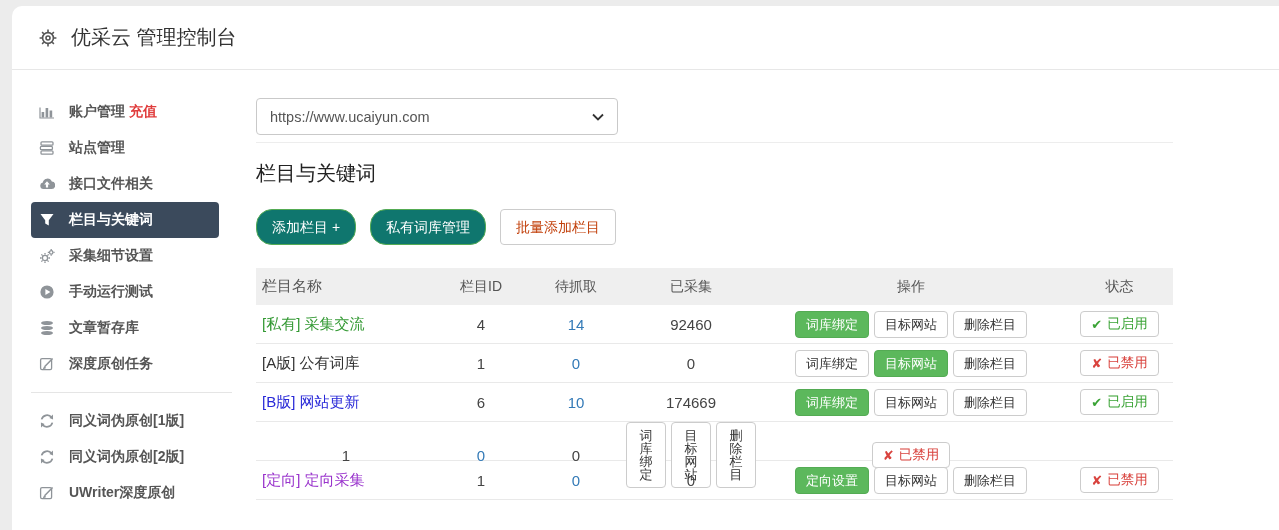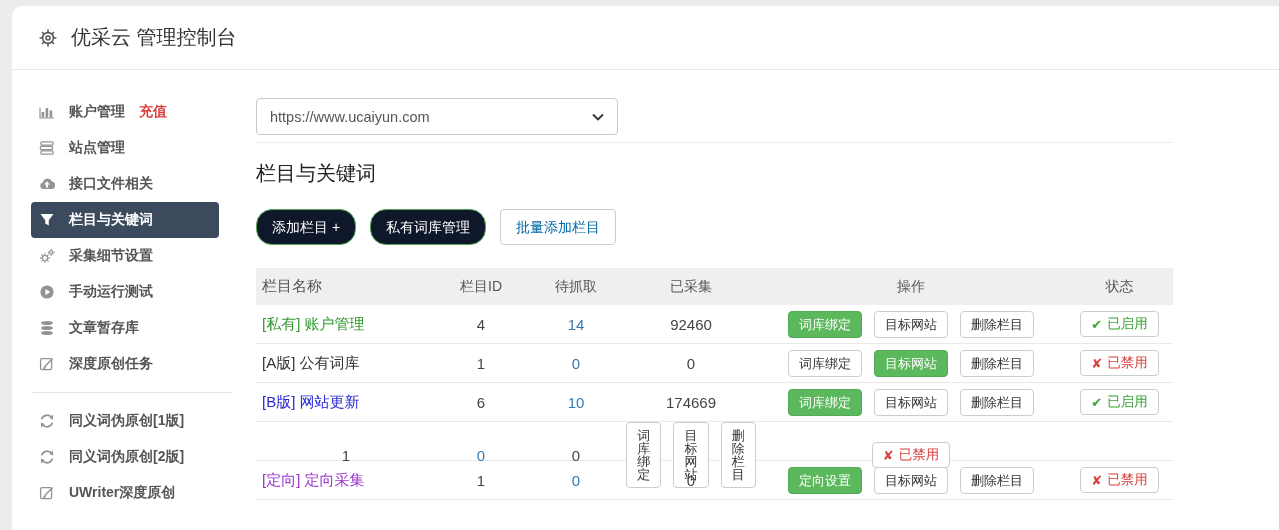--- a/index.html
+++ b/index.html
@@ -21,52 +21,52 @@
 
   
   .side-item { width:188px; height:36px; display:flex; align-items:center;
     padding-left:7px; border-radius:4px; cursor:pointer; color:#555; font-size:14px; }
   .side-item .side-icon { width:18px; height:18px; display:inline-flex; align-items:center;
     justify-content:center; color:#8f9499; flex:none; }
   .side-item .side-icon svg { width:16px; height:16px; }
   .side-item .side-label { margin-left:13px; white-space:nowrap; }
   .side-item.active { background:#3b4a5c; color:#fff; }
   .side-item.active .side-icon { color:#fff; }
-  .side-badge { color:#e03c3c; margin-left:14px; font-size:14px; }
+  .side-badge { color:#e03c3c; margin-left:4px; font-size:14px; }
   .side-divider { border:none; border-top:1px solid #e5e5e5; margin:10px 24px 10px 0; }
 
   
   .selector-row { padding-bottom:7px; border-bottom:1px solid #ededed; }
   .site-select { width:362px; height:37px; border:1px solid #c9c9c9; border-radius:4px;
     display:flex; align-items:center; padding:0 13px; font-size:14.5px; color:#555;
     cursor:pointer; background:#fff;gap:20px; }
   .site-select .sel-text { flex:1; }
   .site-select svg { width:12px; height:8px; color:#333; }
 
   .page-title { margin-top:17px; font-size:20px; color:#222; }
 
   
   .toolbar { margin-top:22px; display:flex; gap:14px; }
   .btn { font-size:14px; border-radius:4px; cursor:pointer; line-height:1;
     padding:10px 15px; border:1px solid transparent;
     font-family:"Liberation Sans","DejaVu Sans",sans-serif; }
-  .btn-green { background:#0f172a; color:#fff; border-color:#54ab54;border-radius:16px; }
-  .btn-white { background:#fff; color:#0369a1; border-color:#ccc; }
+  .btn-green { background:#0f766e; color:#fff; border-color:#54ab54;border-radius:16px; }
+  .btn-white { background:#fff; color:#c2410c; border-color:#ccc; }
 
   
   .table { margin-top:23px; width:917px; font-size:14px; }
   .trow, .thead { display:grid; grid-template-columns:180px 90px 100px 130px 310px 107px;
     align-items:center; }
   .thead { background:#efefef; height:37px; color:#555; }
   .trow { height:39px; border-bottom:1px solid #e9e9e9; color:#444; font-size:15px; }
   .cell { text-align:center; }
   .cell.name, .hcell.name { text-align:left; padding-left:6px; }
   .cell.name { font-size:15px; cursor:pointer; }
   .pending { color:#337ab7; text-decoration:none; cursor:pointer; }
-  .actions { display:flex; justify-content:center; gap:12px; }
+  .actions { display:flex; justify-content:center; gap:5px; }
   .abtn { font-size:13px; padding:6px 10px; border-radius:4px; cursor:pointer;
     border:1px solid #ccc; background:#fff; color:#333; line-height:1;
     font-family:"Liberation Sans","DejaVu Sans",sans-serif; }
   .abtn.green { background:#5cb85c; border-color:#54ab54; color:#fff; }
   .status-badge { display:inline-flex; align-items:center; gap:5px; background:#fff;
     border:1px solid #ccc; border-radius:4px; padding:5px 10px; font-size:13.5px;
     cursor:pointer; line-height:1; }
   .status-badge.on { color:#3aa335; }
   .status-badge.off { color:#d9433e; }
   .status-badge .sicon { font-weight:bold; font-size:13px; }
@@ -239,21 +239,21 @@
         <div class="thead" id="thead">
             <div class="cell hcell name">栏目名称</div>
             <div class="cell hcell ">栏目ID</div>
             <div class="cell hcell ">待抓取</div>
             <div class="cell hcell ">已采集</div>
             <div class="cell hcell ">操作</div>
             <div class="cell hcell ">状态</div>
           </div>
         <div id="tbody">
   <div class="trow">
-    <div class="cell name" style="color:#339933">[私有] 账户管理</div>
+    <div class="cell name" style="color:#339933">[私有] 采集交流</div>
     <div class="cell">4</div>
     <div class="cell"><a class="pending">14</a></div>
     <div class="cell">92460</div>
     <div class="cell actions">
       <button class="abtn green">词库绑定</button>
                 <button class="abtn ">目标网站</button>
                 <button class="abtn ">删除栏目</button>
     </div>
     <div class="cell">
       <span class="status-badge on">

